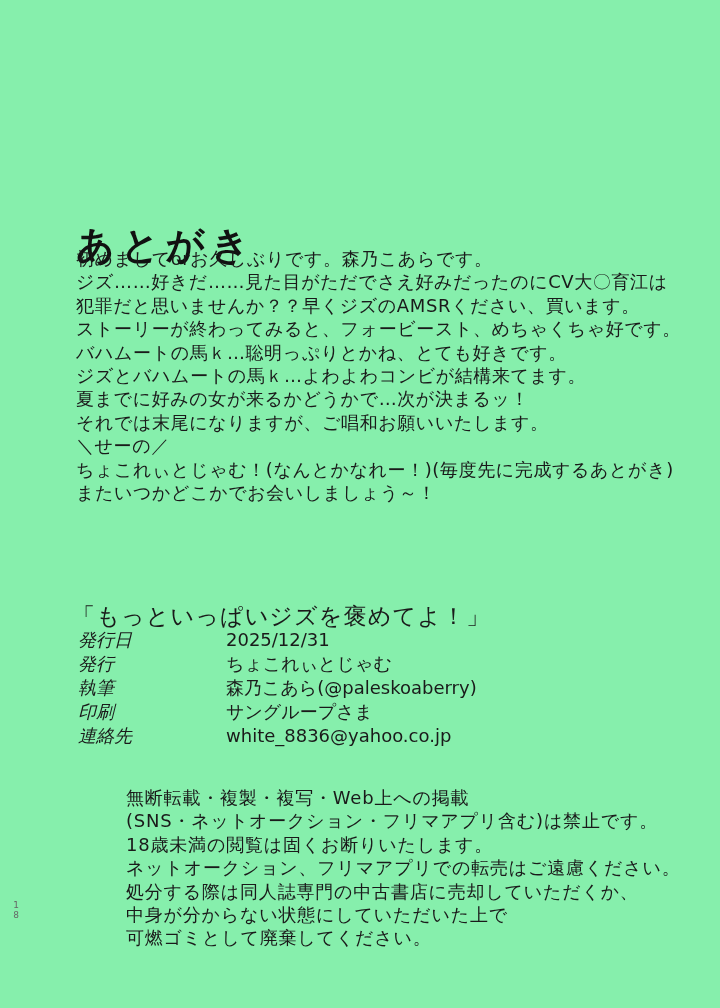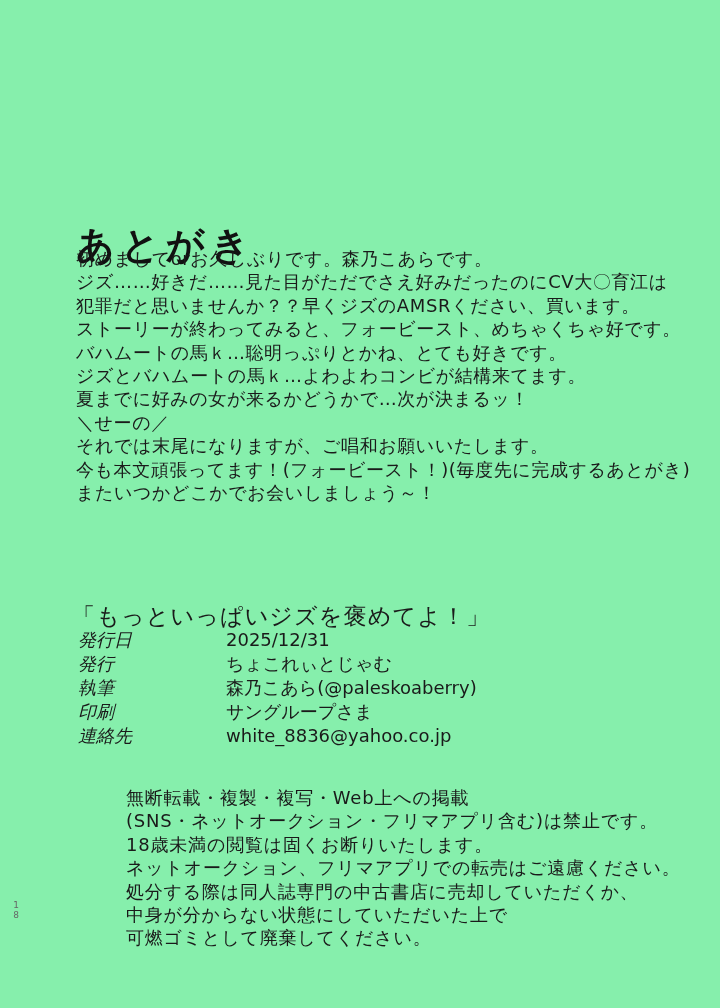--- a/index.html
+++ b/index.html
@@ -109,23 +109,23 @@
   <h1 class="title">あとがき</h1>
 
   <div class="body-text">
     <div class="line">初めましてorお久しぶりです。森乃こあらです。</div>
     <div class="line">ジズ……好きだ……見た目がただでさえ好みだったのにCV大〇育江は</div>
     <div class="line">犯罪だと思いませんか？？早くジズのAMSRください、買います。</div>
     <div class="line">ストーリーが終わってみると、フォービースト、めちゃくちゃ好です。</div>
     <div class="line">バハムートの馬ｋ…聡明っぷりとかね、とても好きです。</div>
     <div class="line">ジズとバハムートの馬ｋ…よわよわコンビが結構来てます。</div>
     <div class="line">夏までに好みの女が来るかどうかで…次が決まるッ！</div>
+    <div class="line">それでは末尾になりますが、ご唱和お願いいたします。</div>
     <div class="line">＼せーの／</div>
-    <div class="line">それでは末尾になりますが、ご唱和お願いいたします。</div>
-    <div class="line">今も本文頑張ってます！(フォービースト！)(毎度先に完成するあとがき)</div>
+    <div class="line">ちょこれぃとじゃむ！(なんとかなれー！)(毎度先に完成するあとがき)</div>
     <div class="line">またいつかどこかでお会いしましょう～！</div>
   </div>
 
   <div class="colophon">
     <div class="book-title">「もっといっぱいジズを褒めてよ！」</div>
     <div class="row">
       <span class="label">発行日</span>
       <span class="value">2025/12/31</span>
     </div>
     <div class="row">

